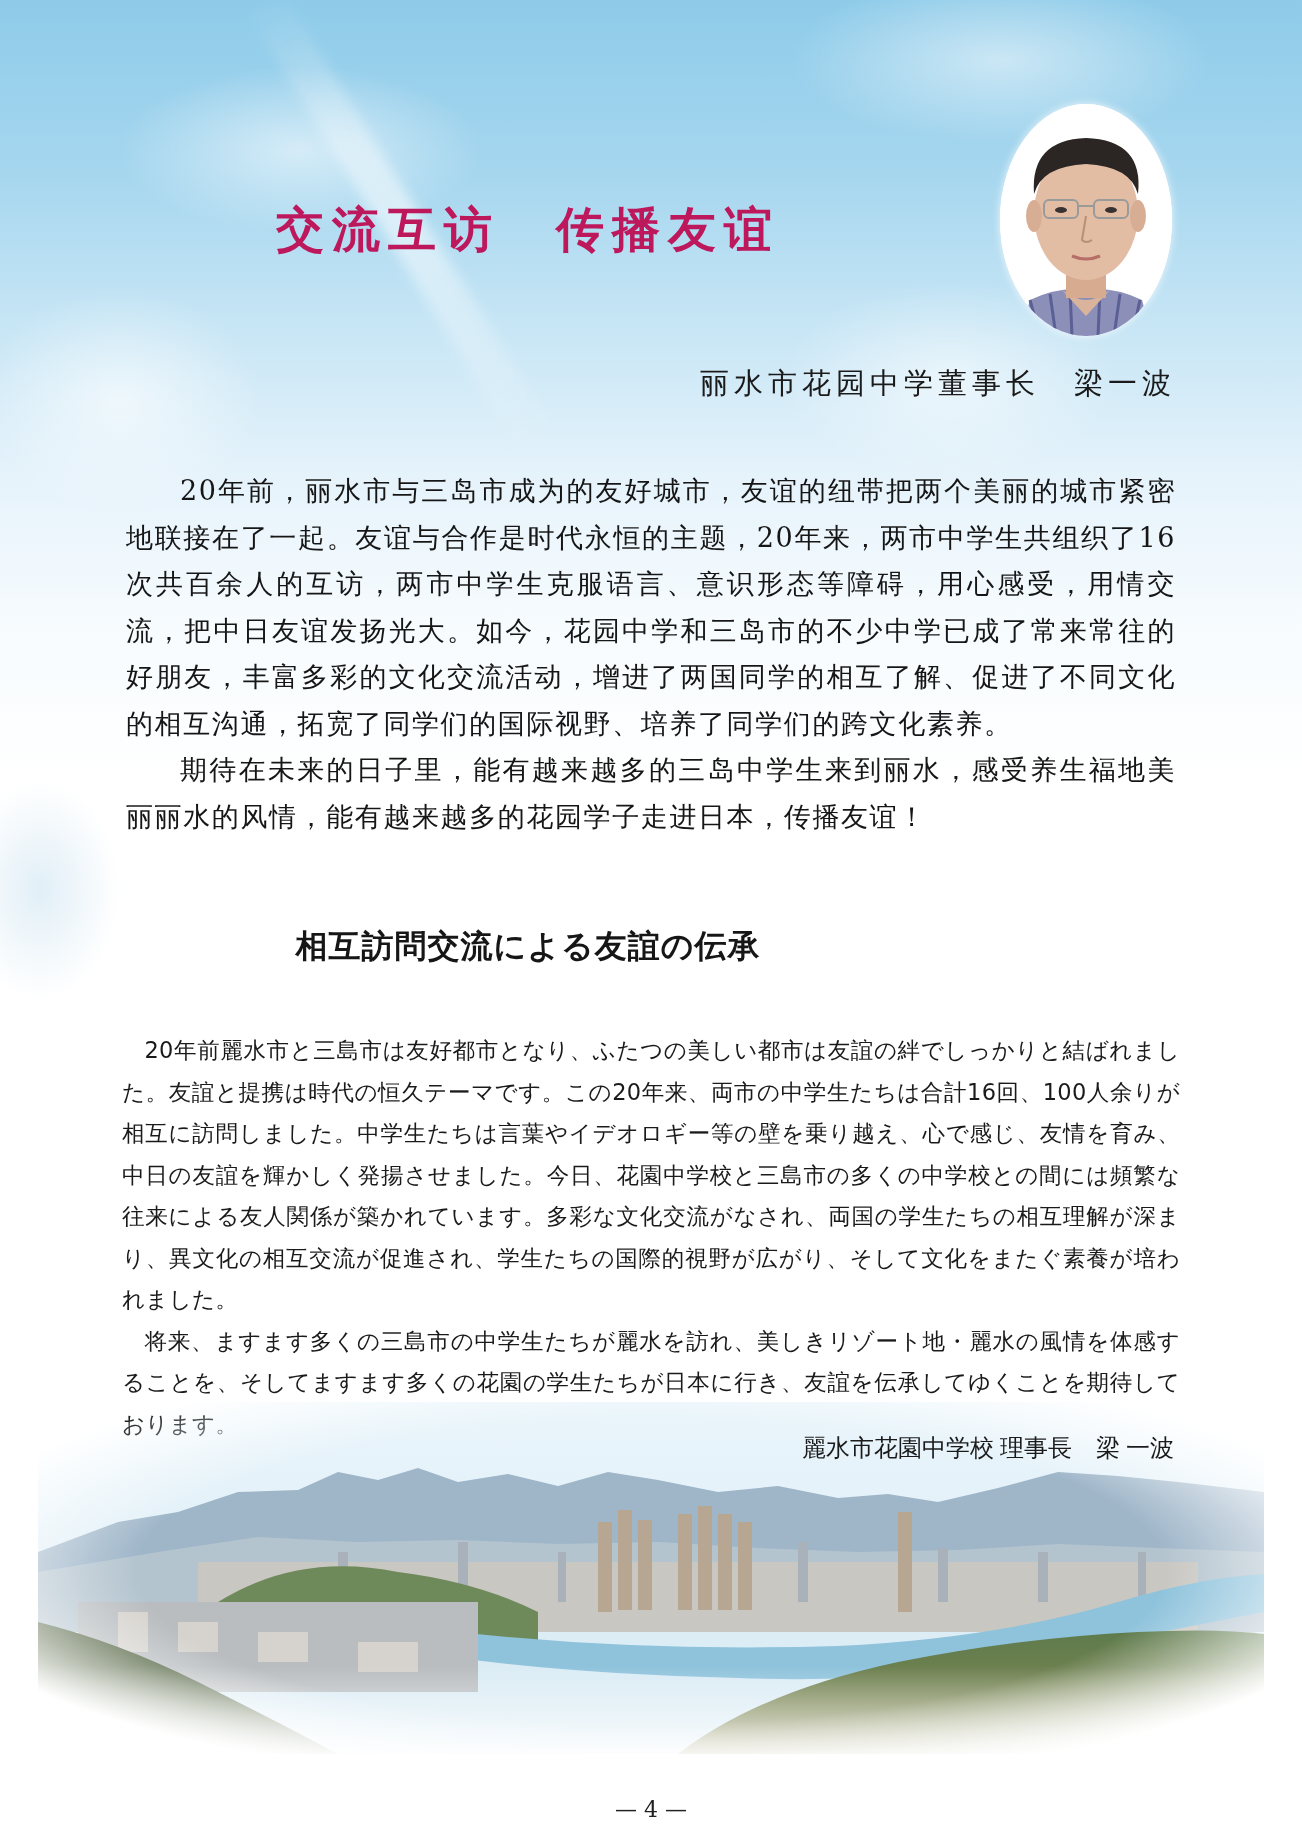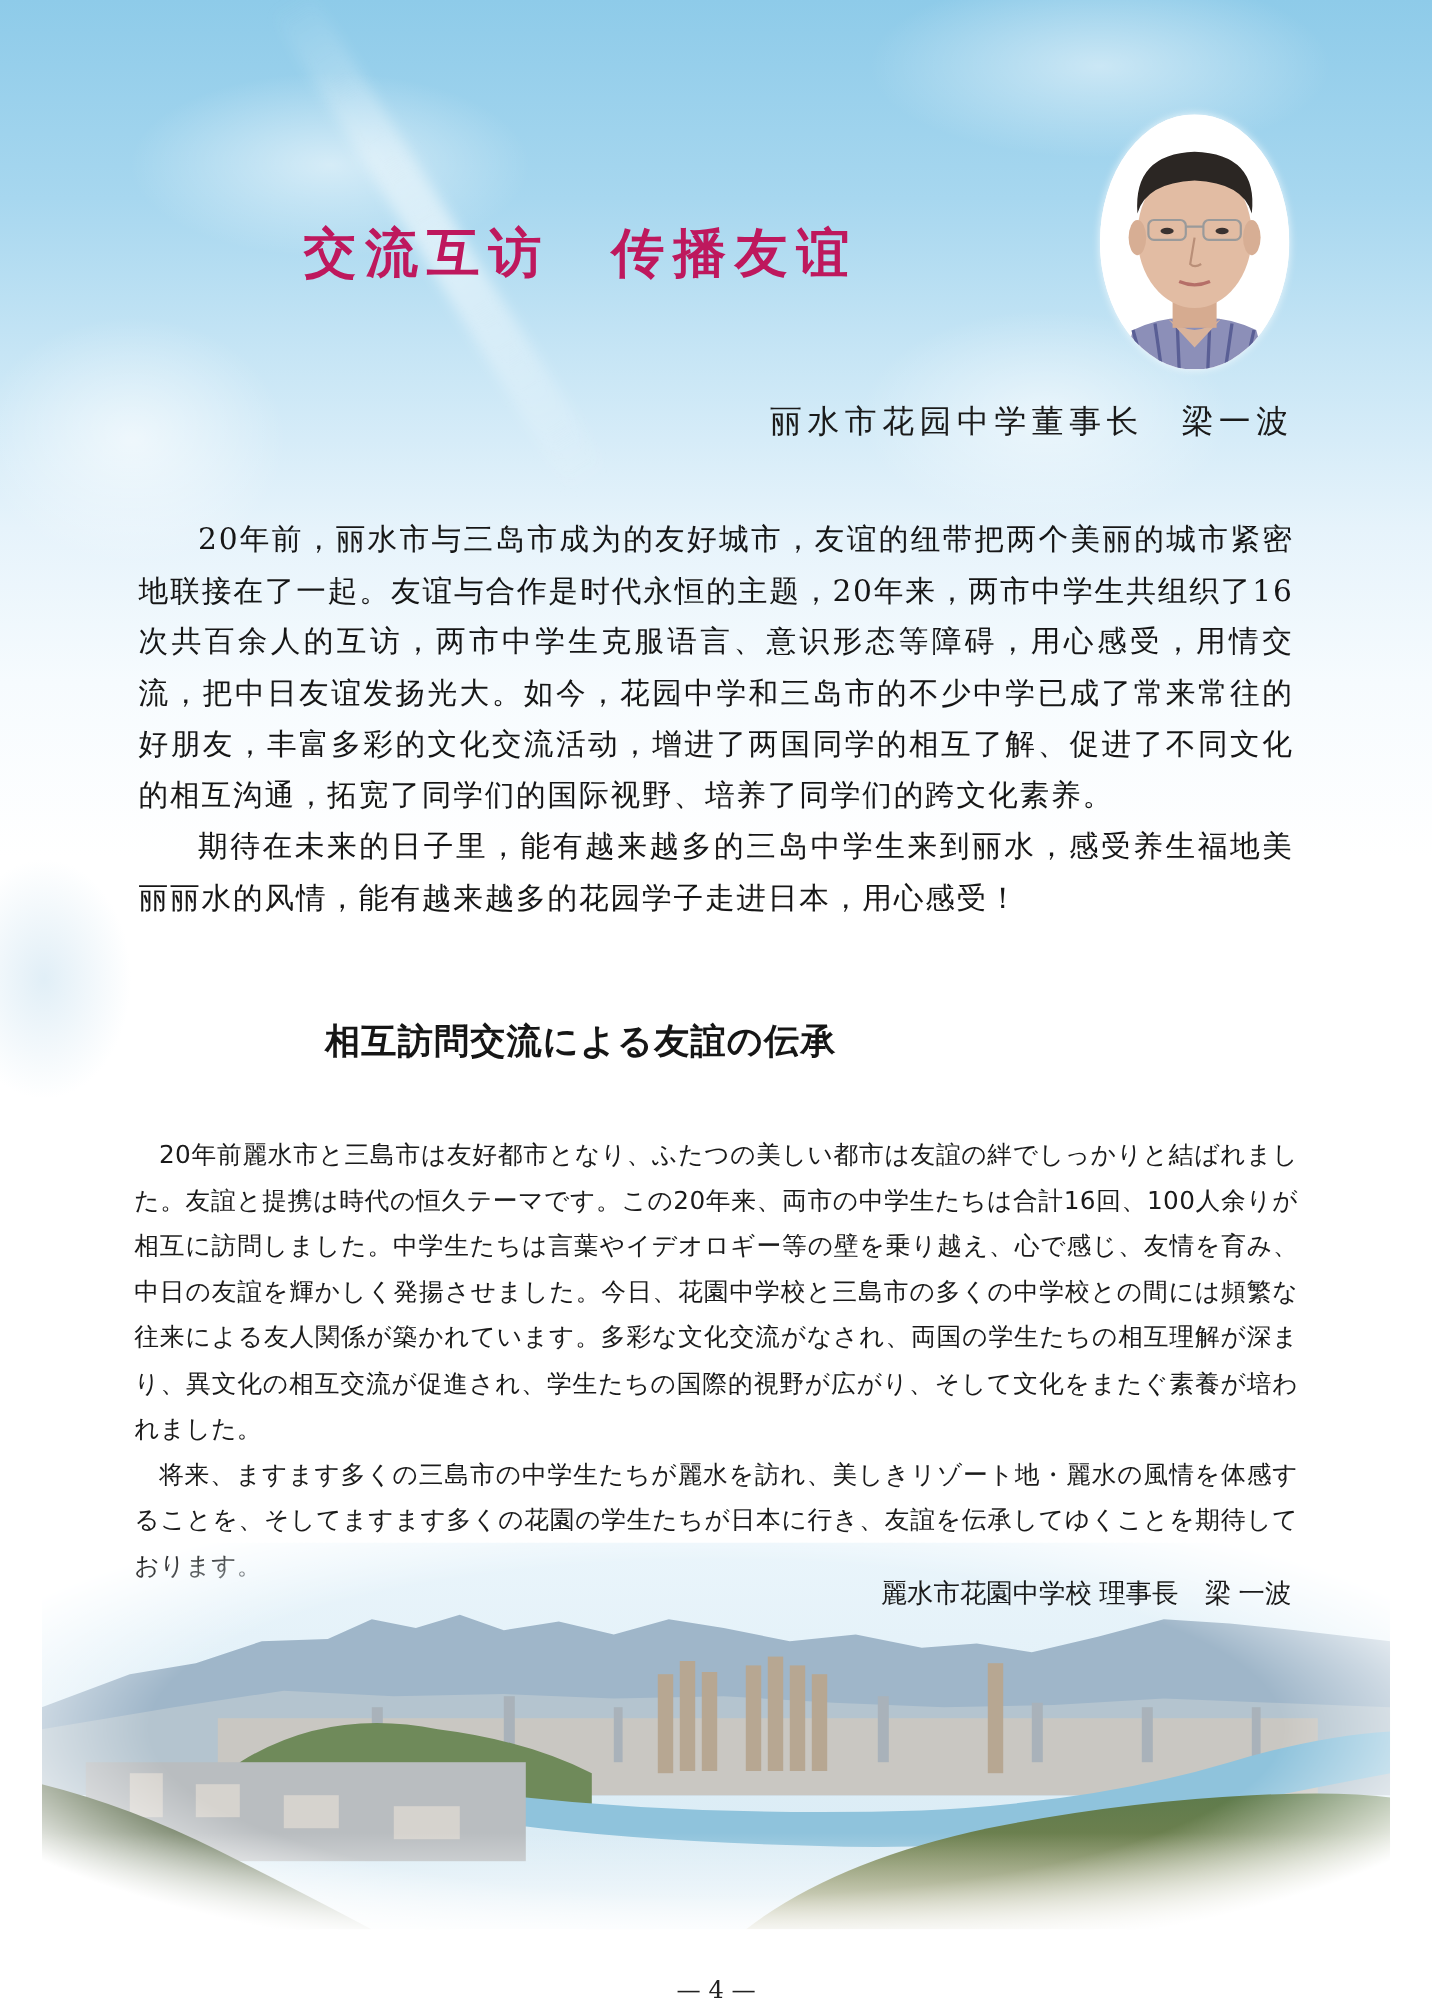--- a/index.html
+++ b/index.html
@@ -66,21 +66,21 @@
     }
     .body-jp {
       position: absolute; left: 122px; top: 1018px; width: 1058px;
       font-family: "DejaVu Sans", sans-serif;
       font-size: 22.5px; line-height: 41.5px; color: #1a1a1a;
       text-align: justify; letter-spacing: 0.3px; margin-top: 12px;
     }
     .body-jp p { text-indent: 1em; }
     .byline-jp {
       position: absolute; right: 128px; top: 1432px;
-      font-family: Liberation Sans, sans-serif;
+      font-family: Liberation Serif, serif;
       font-size: 24px; color: #1a1a1a; white-space: pre;
     }
     
     .landscape {
       position: absolute; left: 38px; top: 1402px; width: 1226px; height: 352px;
       overflow: hidden;
       -webkit-mask-image: radial-gradient(ellipse 60% 62% at 50% 48%, #000 70%, transparent 100%);
       mask-image: radial-gradient(ellipse 60% 62% at 50% 48%, #000 70%, transparent 100%);
     }
     .landscape svg { width: 100%; height: 100%; display: block; }
@@ -130,21 +130,21 @@
 
     <path d="M86 112 L82 136 Q86 140 92 136" fill="none" stroke="#b98f78" stroke-width="2"></path>
     <path d="M72 152 Q86 158 100 152" fill="none" stroke="#b56f68" stroke-width="3"></path>
   </svg>
 </div>
 
 <div class="byline-cn">丽水市花园中学董事长　梁一波</div>
 
 <div class="body-cn">
   <p>20年前，丽水市与三岛市成为的友好城市，友谊的纽带把两个美丽的城市紧密地联接在了一起。友谊与合作是时代永恒的主题，20年来，两市中学生共组织了16次共百余人的互访，两市中学生克服语言、意识形态等障碍，用心感受，用情交流，把中日友谊发扬光大。如今，花园中学和三岛市的不少中学已成了常来常往的好朋友，丰富多彩的文化交流活动，增进了两国同学的相互了解、促进了不同文化的相互沟通，拓宽了同学们的国际视野、培养了同学们的跨文化素养。</p>
-  <p>期待在未来的日子里，能有越来越多的三岛中学生来到丽水，感受养生福地美丽丽水的风情，能有越来越多的花园学子走进日本，用心感受！</p>
+  <p>期待在未来的日子里，能有越来越多的三岛中学生来到丽水，感受养生福地美丽丽水的风情，能有越来越多的花园学子走进日本，传播友谊！</p>
 </div>
 
 <h2 class="title-jp">相互訪問交流による友誼の伝承</h2>
 
 <div class="body-jp">
   <p>20年前麗水市と三島市は友好都市となり、ふたつの美しい都市は友誼の絆でしっかりと結ばれました。友誼と提携は時代の恒久テーマです。この20年来、両市の中学生たちは合計16回、100人余りが相互に訪問しました。中学生たちは言葉やイデオロギー等の壁を乗り越え、心で感じ、友情を育み、中日の友誼を輝かしく発揚させました。今日、花園中学校と三島市の多くの中学校との間には頻繁な往来による友人関係が築かれています。多彩な文化交流がなされ、両国の学生たちの相互理解が深まり、異文化の相互交流が促進され、学生たちの国際的視野が広がり、そして文化をまたぐ素養が培われました。</p>
   <p>将来、ますます多くの三島市の中学生たちが麗水を訪れ、美しきリゾート地・麗水の風情を体感することを、そしてますます多くの花園の学生たちが日本に行き、友誼を伝承してゆくことを期待しております。</p>
 </div>
 
 <div class="landscape">

